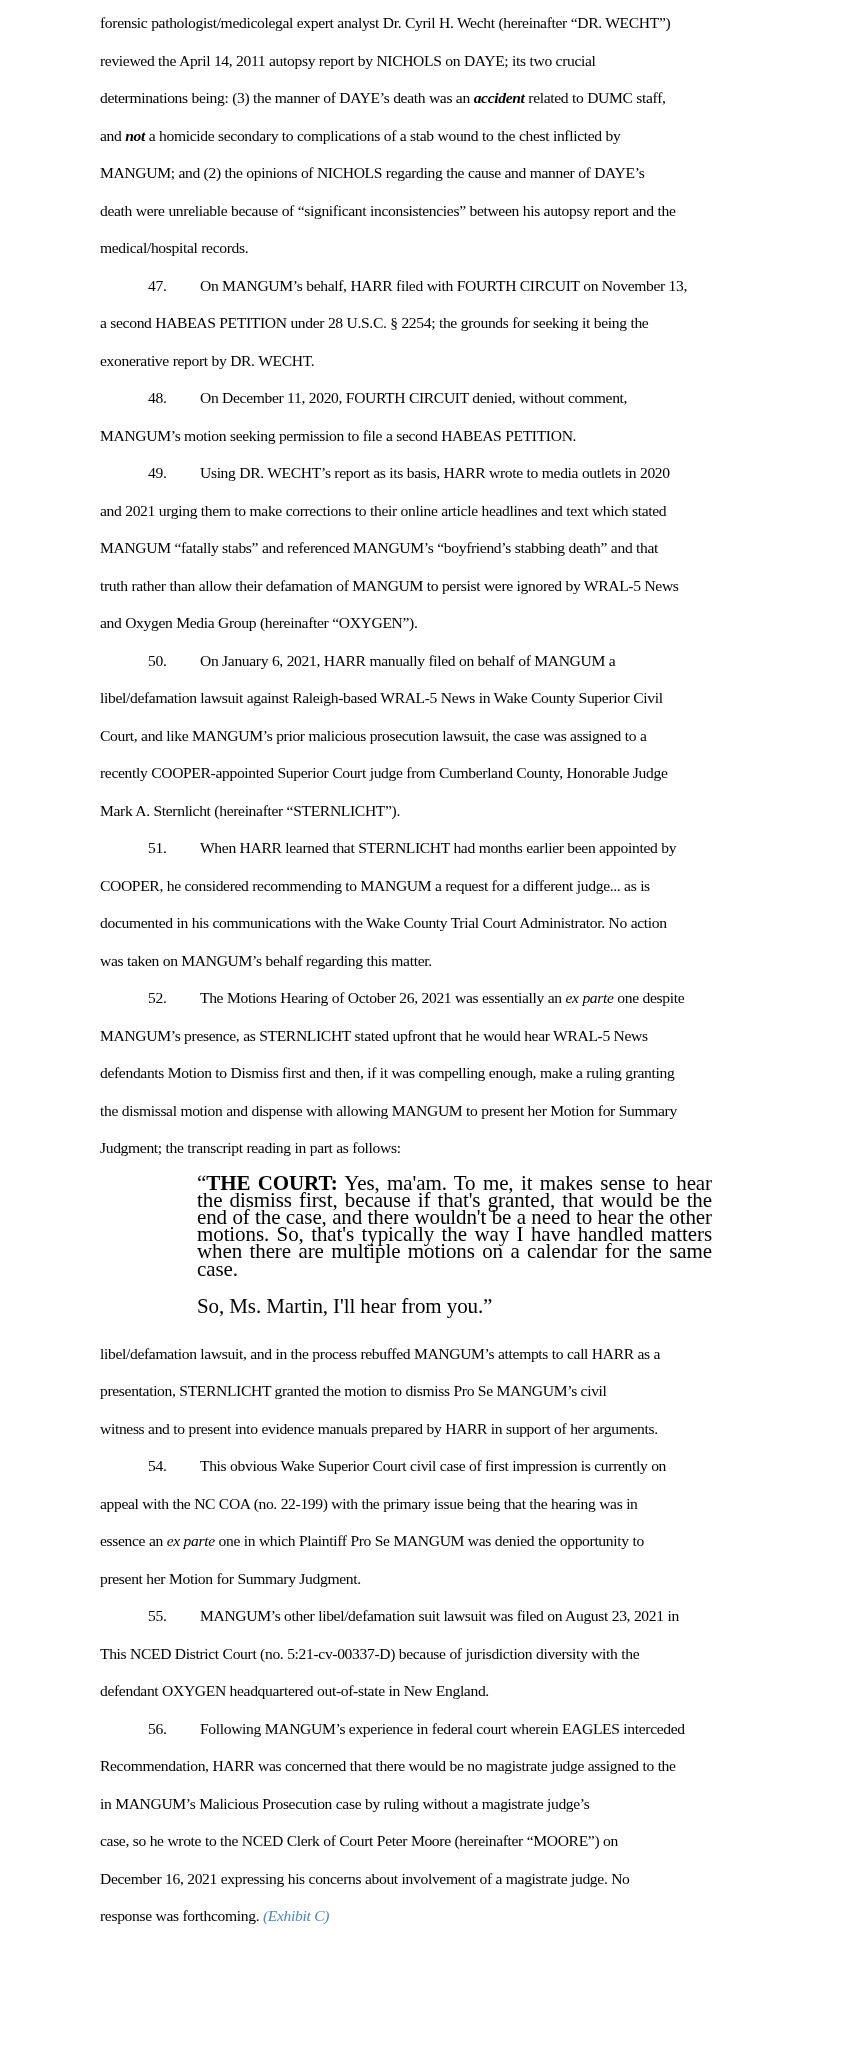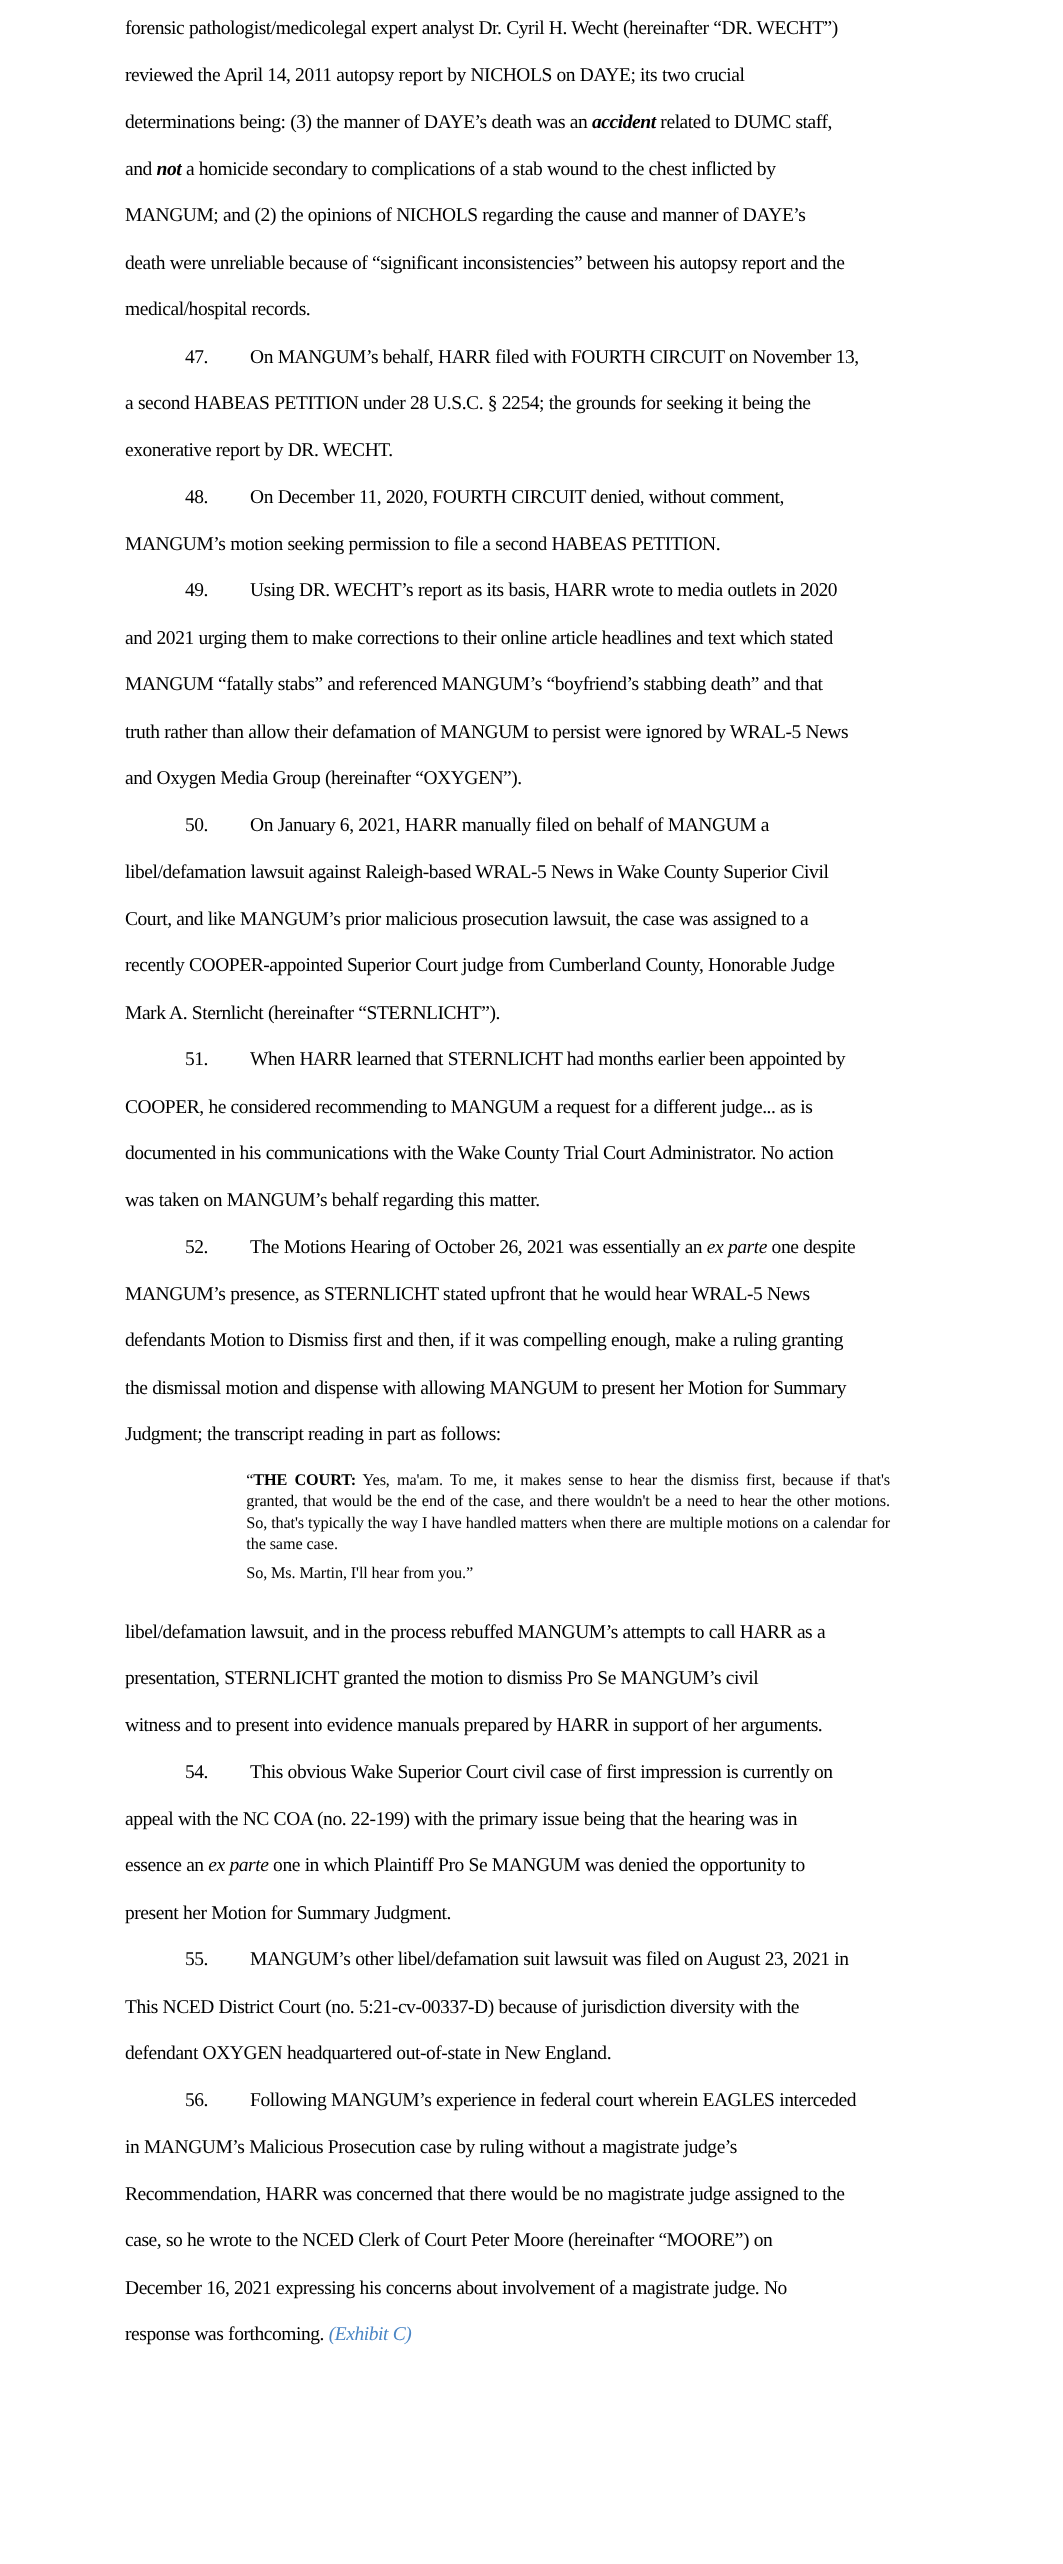--- a/index.html
+++ b/index.html
@@ -34,30 +34,30 @@
     }
     .para .line.first {
       padding-left: 48px;
     }
     .num {
       display: inline-block;
       width: 52px;
     }
     .quote {
       margin: 8px 48px 20px 97px;
-      font-size: 13px;
+      font-size: 21px;
       line-height: 17.2px;
       text-align: justify;
       letter-spacing: -0.1px;
     }
     .quote p {
       margin: 0;
     }
     .quote p + p {
-      margin-top: 6px;
+      margin-top: 20px;
     }
     .quote .speaker {
       font-weight: bold;
     }
     .link {
       color: #4a86c5;
       font-style: italic;
       cursor: pointer;
     }
     em.bi {
@@ -129,19 +129,19 @@
       <span class="line"><span>essence an </span><em>ex parte</em><span> one in which Plaintiff Pro Se MANGUM was denied the opportunity to</span></span>
       <span class="line"><span>present her Motion for Summary Judgment.</span></span>
     </div>
     <div class="para">
       <span class="line first"><span class="num">55.</span><span>MANGUM’s other libel/defamation suit lawsuit was filed on August 23, 2021 in</span></span>
       <span class="line"><span>This NCED District Court (no. 5:21-cv-00337-D) because of jurisdiction diversity with the</span></span>
       <span class="line"><span>defendant OXYGEN headquartered out-of-state in New England.</span></span>
     </div>
     <div class="para">
       <span class="line first"><span class="num">56.</span><span>Following MANGUM’s experience in federal court wherein EAGLES interceded</span></span>
+      <span class="line"><span>Recommendation, HARR was concerned that there would be no magistrate judge assigned to the</span></span>
       <span class="line"><span>in MANGUM’s Malicious Prosecution case by ruling without a magistrate judge’s</span></span>
-      <span class="line"><span>Recommendation, HARR was concerned that there would be no magistrate judge assigned to the</span></span>
       <span class="line"><span>case, so he wrote to the NCED Clerk of Court Peter Moore (hereinafter “MOORE”) on</span></span>
       <span class="line"><span>December 16, 2021 expressing his concerns about involvement of a magistrate judge.  No</span></span>
       <span class="line"><span>response was forthcoming.  </span><span class="link" style="color: rgb(74, 134, 197);">(Exhibit C)</span></span>
     </div>
   </div>
 
 </body></html>

